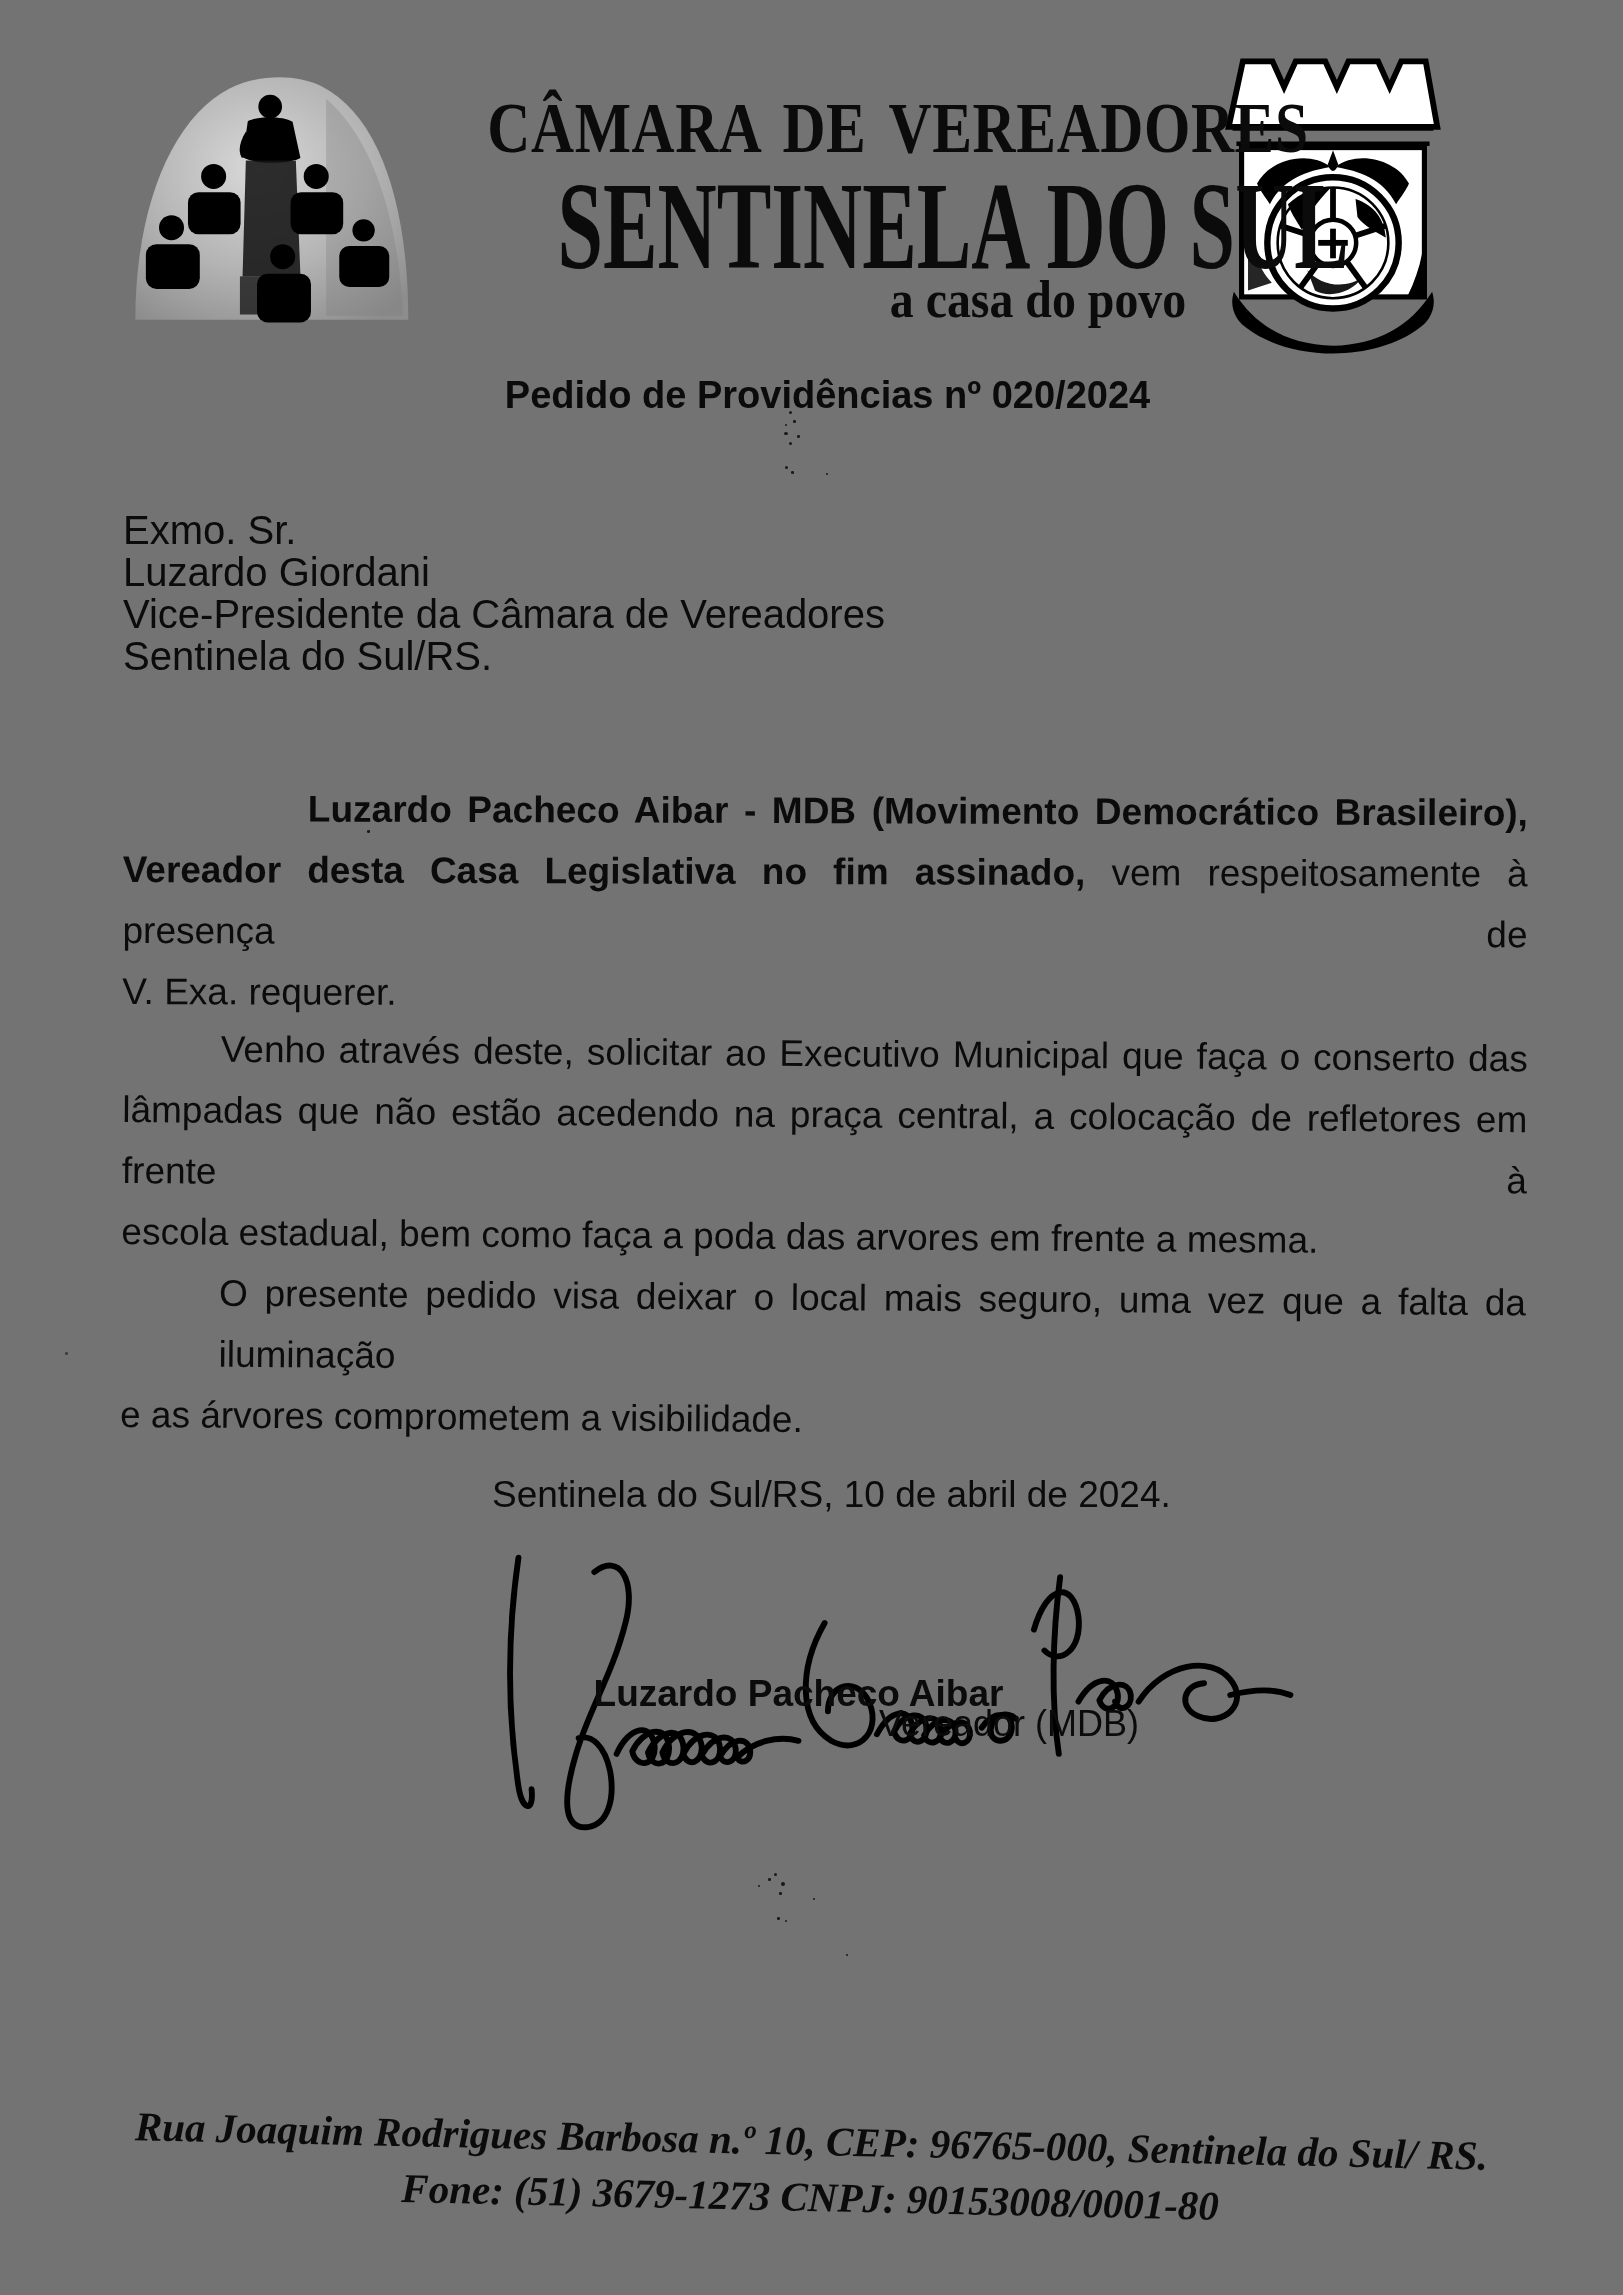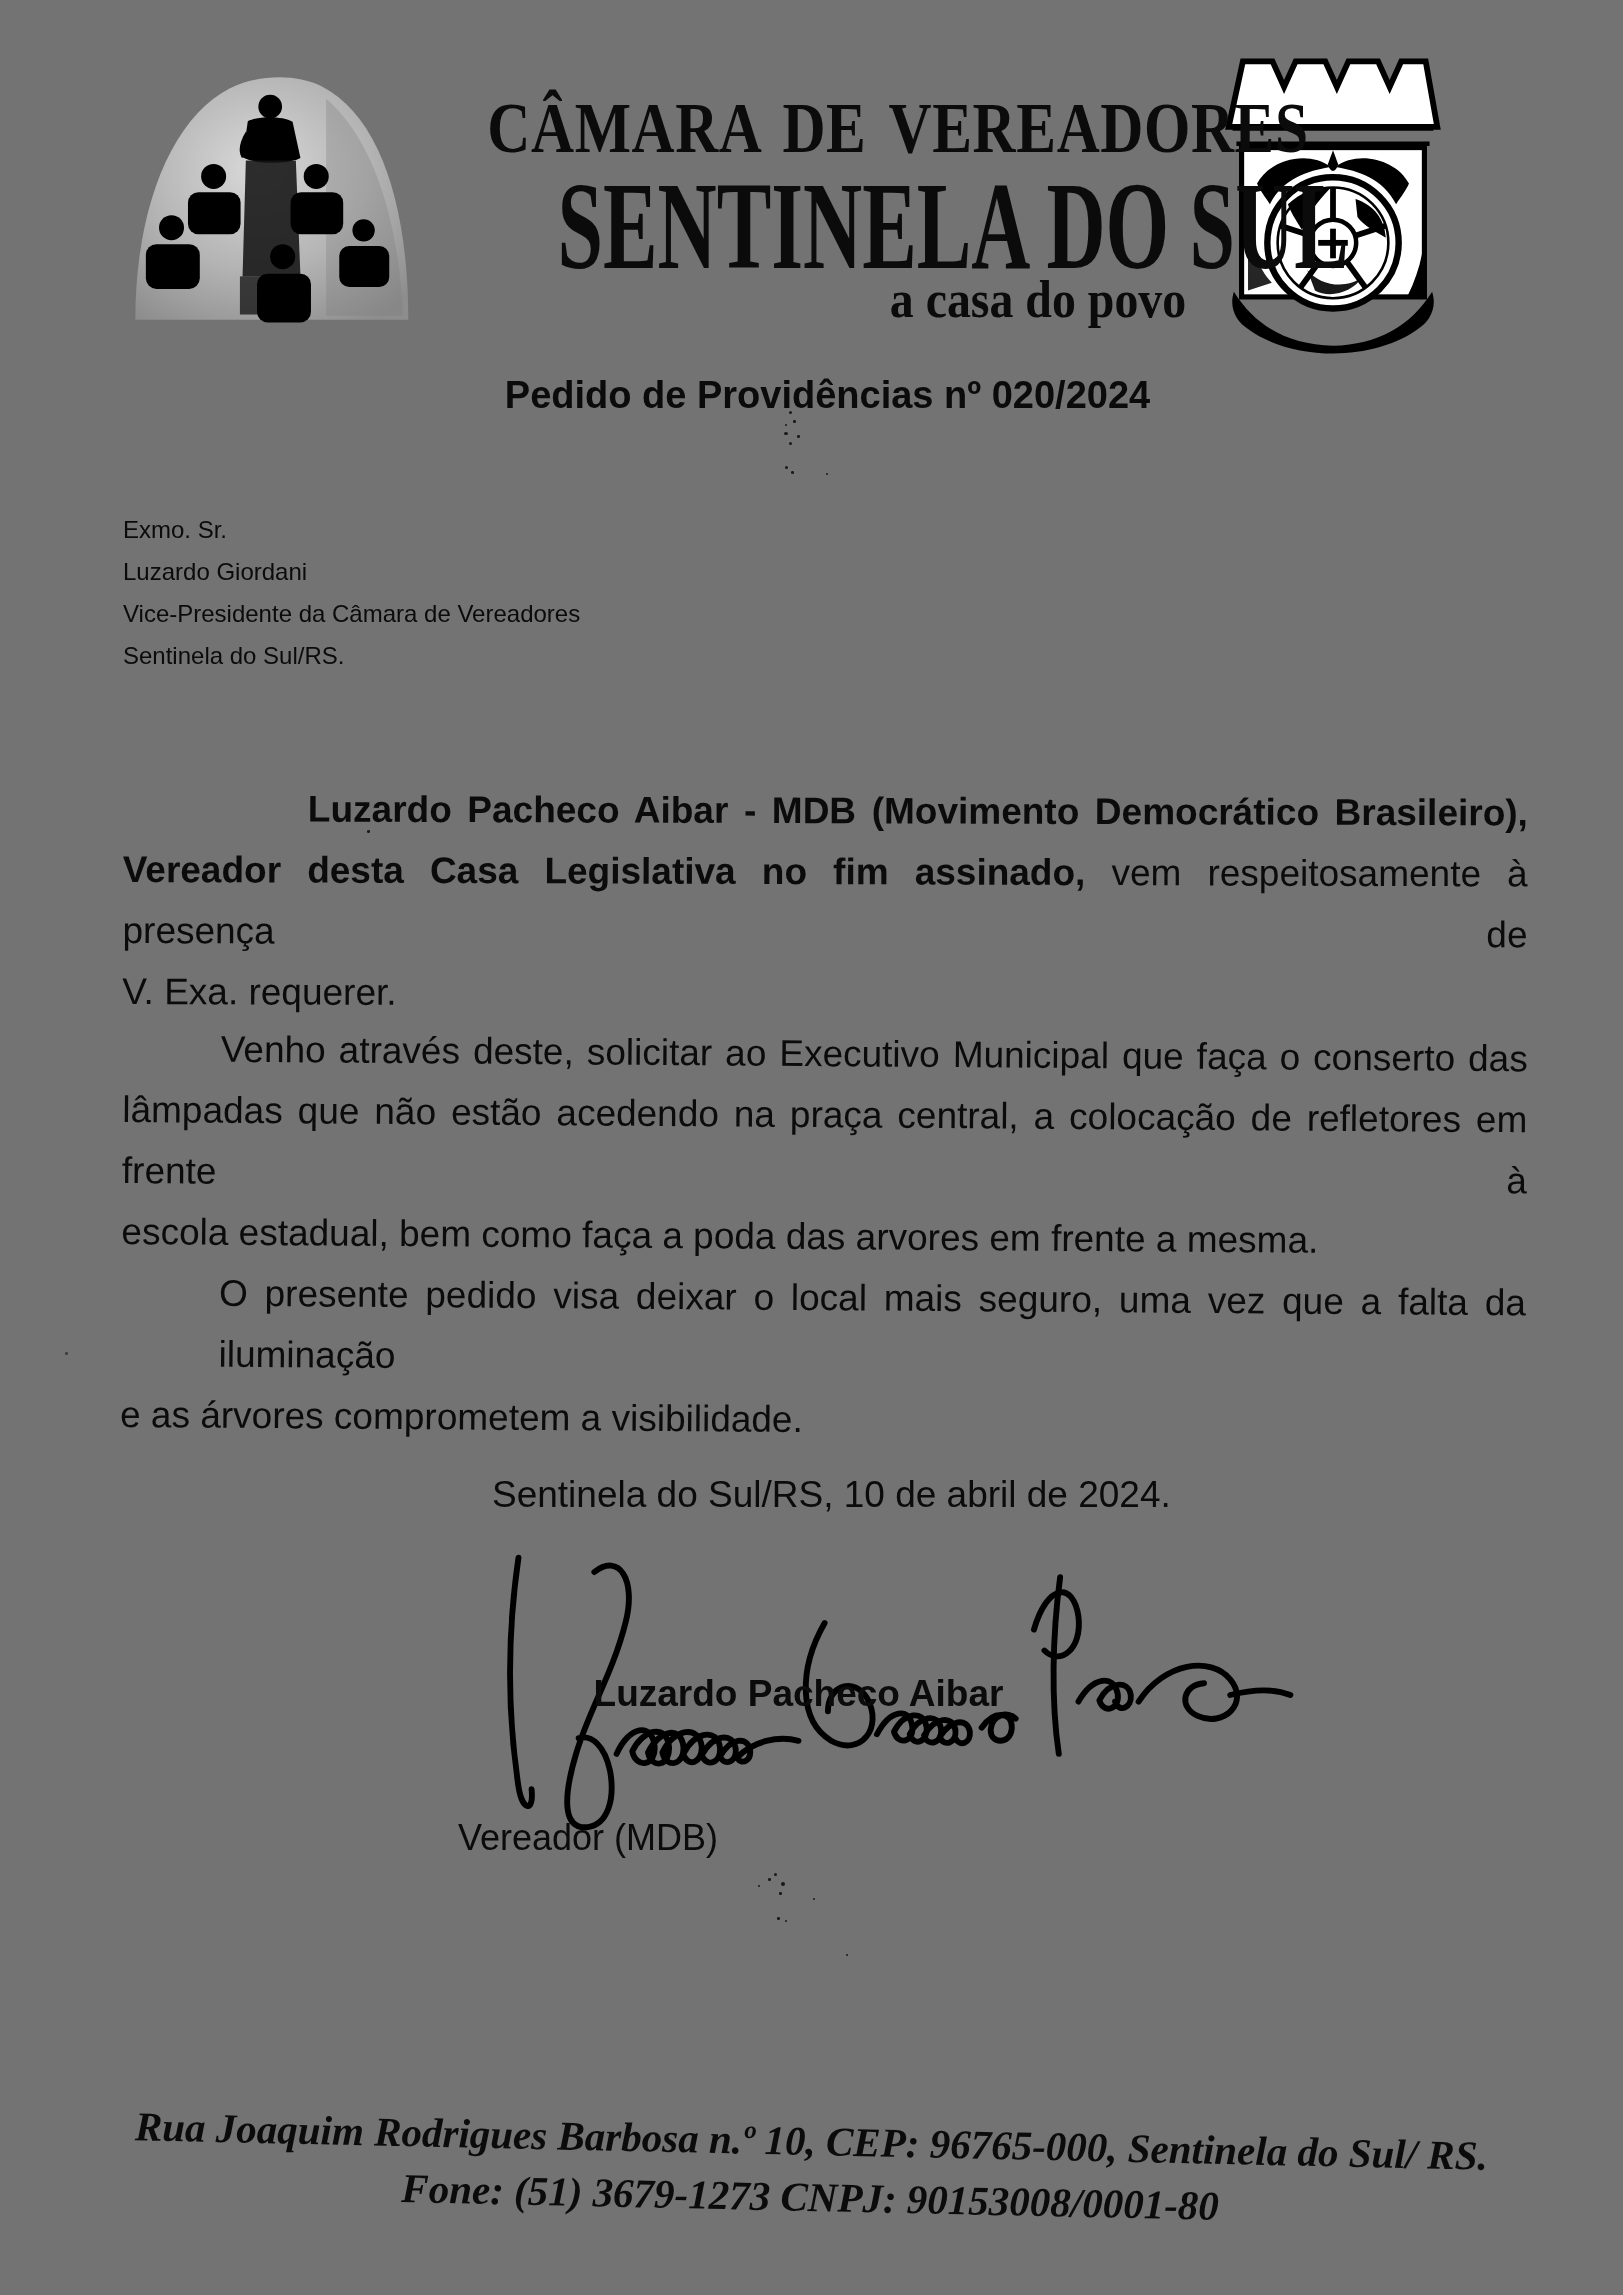--- a/index.html
+++ b/index.html
@@ -28,42 +28,42 @@
   .org-tagline{
     position:absolute;right:18.3px;top:191px;
     font-family:"Liberation Serif",serif;font-weight:700;font-size:52px;
     white-space:nowrap;transform:scaleX(0.92);transform-origin:right top;
   }
   .doc-title{
     position:absolute;left:16px;top:374px;width:1623px;text-align:center;
     font-weight:700;font-size:38px;letter-spacing:0px;
   }
   
-  .recipient{position:absolute;left:123px;top:509px;font-size:24px;line-height:42px;}
+  .recipient{position:absolute;left:123px;top:509px;font-size:40px;line-height:42px;}
   .intro{
     position:absolute;left:123px;top:778px;width:1405px;
     font-size:37px;line-height:61px;transform:rotate(0.18deg);transform-origin:left top;
   }
   .jline{text-align:justify;text-align-last:justify;}
   .indent-big{padding-left:185px;}
   .indent-std{padding-left:98px;}
   .bold{font-weight:700;}
   .body-text{
     position:absolute;left:123px;top:1018px;width:1405px;
     font-size:37px;line-height:61px;transform:rotate(0.42deg);transform-origin:left top;
   }
   .dateline{position:absolute;left:492px;top:1474px;font-size:37px;}
   
   .signature-svg{position:absolute;left:458px;top:1538px;width:851px;height:314px;}
   .sig-name{
     position:absolute;left:458px;top:1673px;width:681px;text-align:center;
     font-size:37px;font-weight:700;
   }
   .sig-role{
-    position:absolute;left:458px;top:1817px;width:681px;text-align:left;
+    position:absolute;left:458px;top:1703px;width:681px;text-align:right;
     font-size:36px;
   }
   
   .footer{
     position:absolute;left:92px;top:2113px;width:1440px;text-align:center;
     font-family:"Liberation Serif",serif;font-style:italic;font-weight:700;
     font-size:41px;line-height:56px;
     transform:rotate(1.25deg);transform-origin:center top;
   }
   

